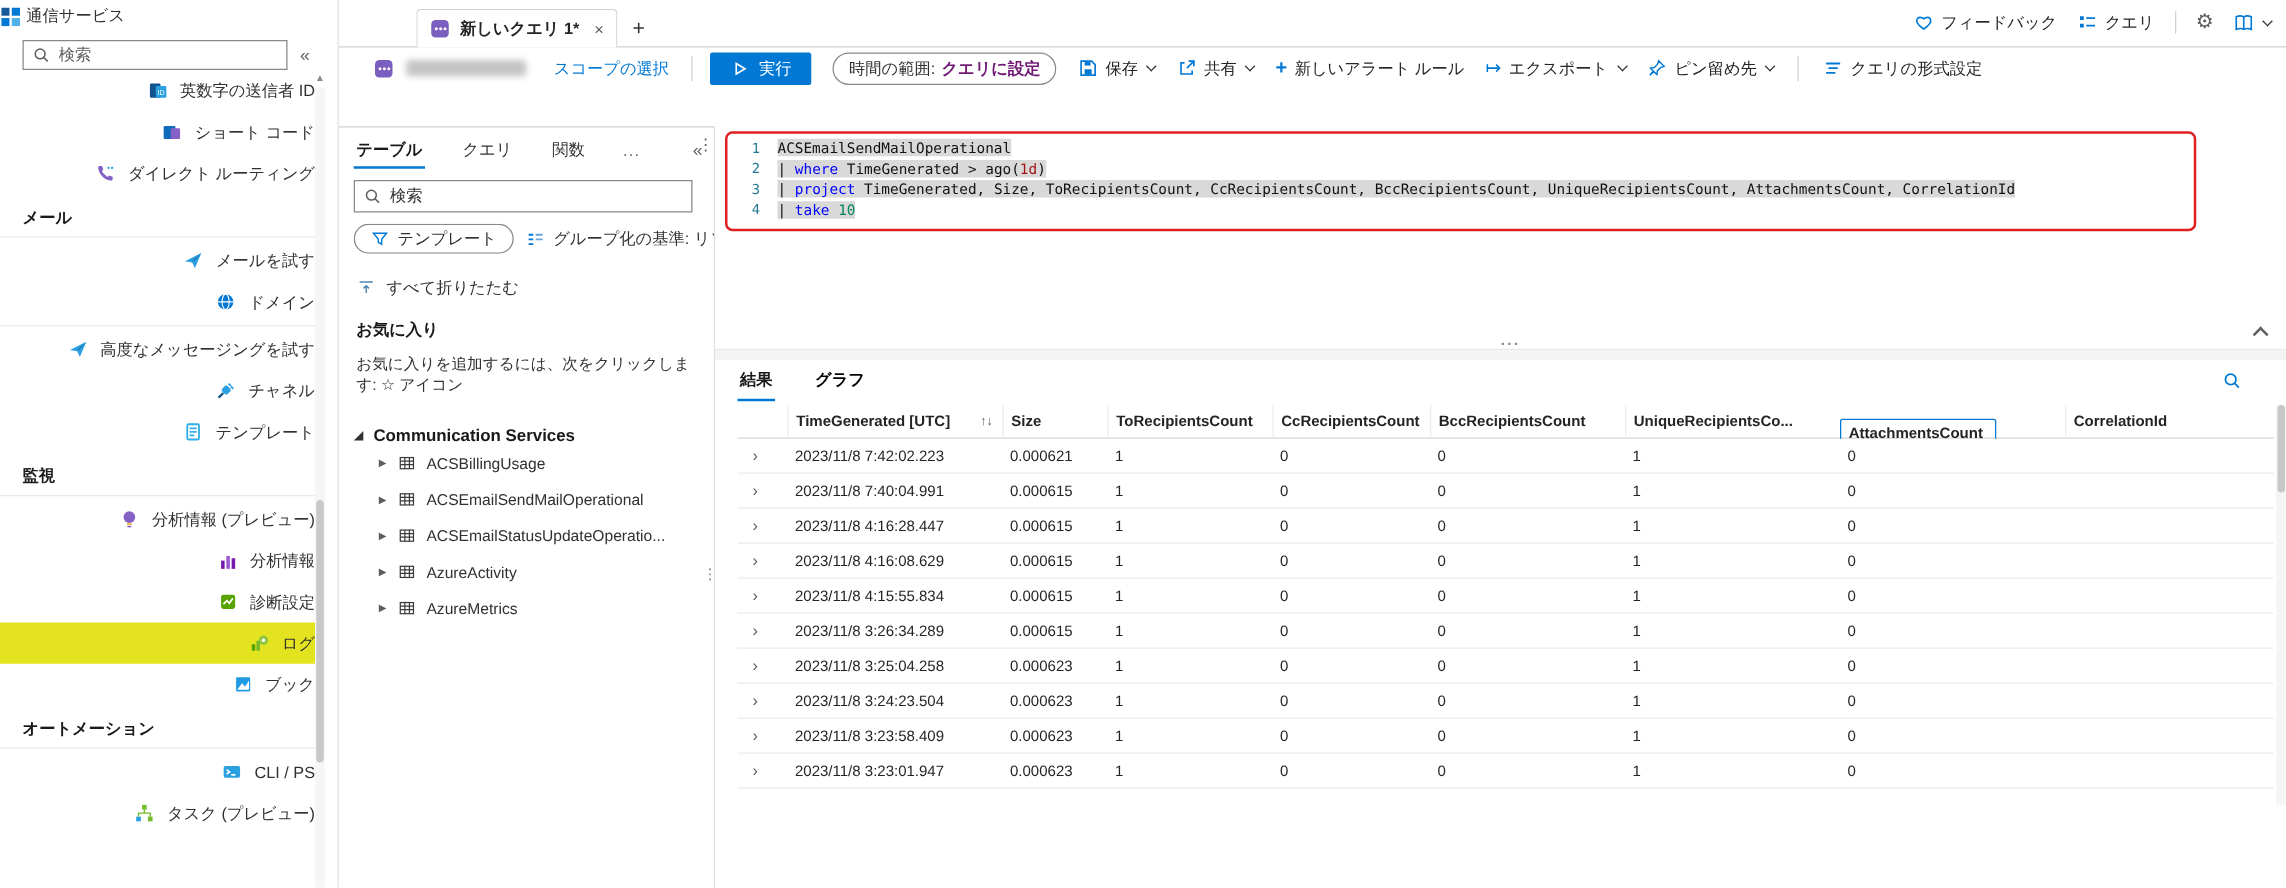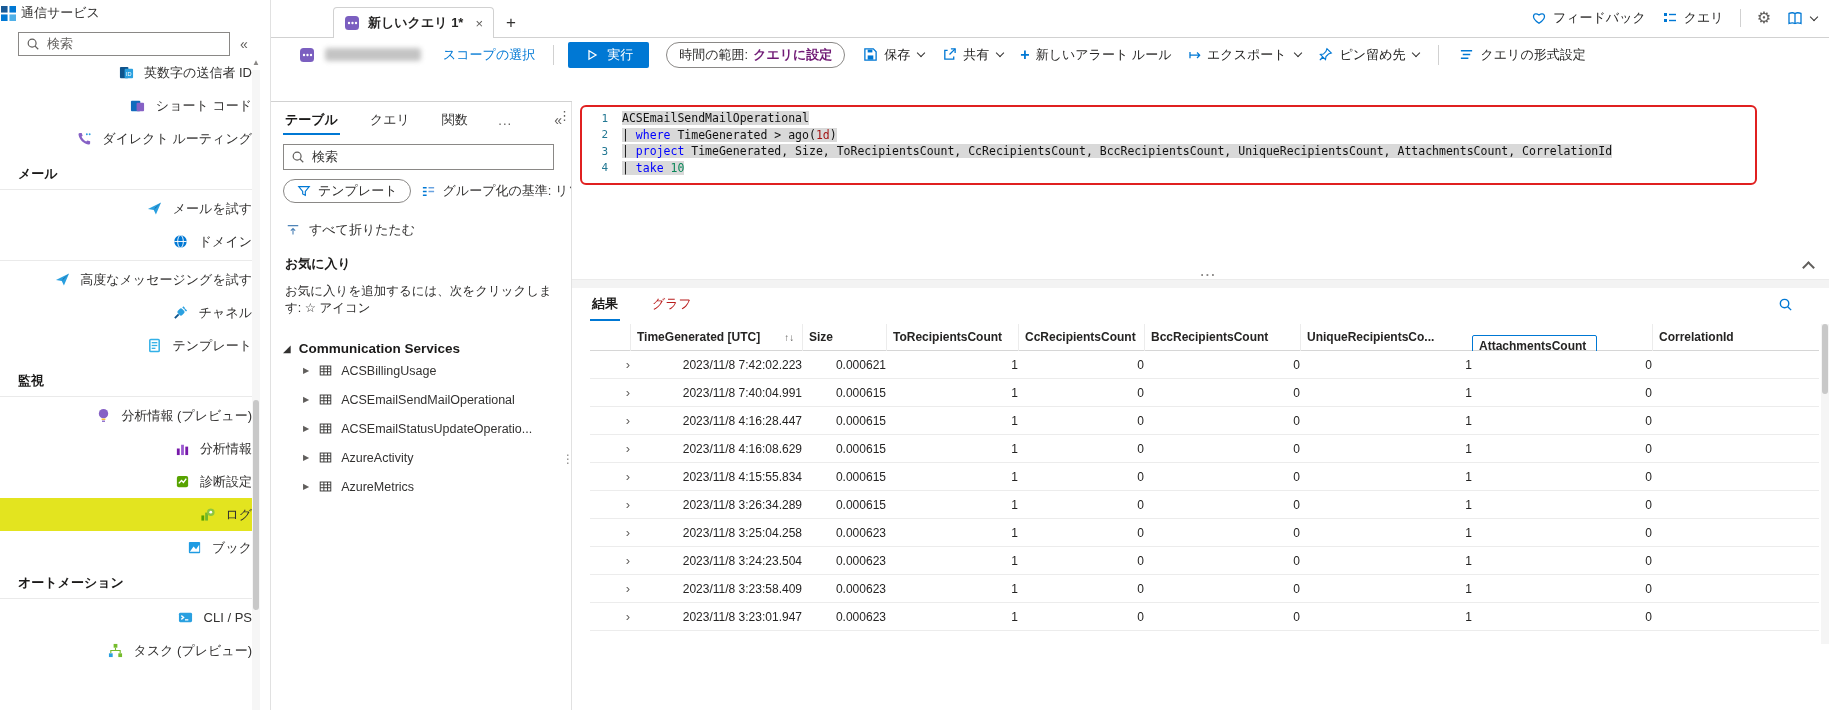--- a/index.html
+++ b/index.html
@@ -88,23 +88,23 @@
   #redbox { position:absolute; left:8px; top:4px; right:72px; height:80px; border:2px solid #e02020; border-radius:6px; padding:3px 0 0 0; overflow:hidden; }
   .cline { display:flex; height:16.5px; align-items:center; font-family:"DejaVu Sans Mono","Liberation Mono",monospace; font-size:11.5px; }
   .cline .ln { width:26px; text-align:right; color:#237893; flex:0 0 26px; margin-right:14px; font-size:11px; }
   .cline .seg-wrap { background:#d9d9d9; white-space:pre; }
   .seg.plain { color:#111; } .seg.keyword { color:#0000ff; } .seg.duration { color:#a31515; } .seg.number { color:#098658; }
   #drag-dots { position:absolute; left:50%; top:164px; color:#8a8886; font-weight:bold; letter-spacing:2px; font-size:12px; cursor:row-resize; }
   #ed-collapse { position:absolute; right:16px; top:162px; width:9px; height:9px; border:solid #605e5c; border-width:2px 2px 0 0; transform:rotate(-45deg); cursor:pointer; }
   #grayband { position:absolute; left:0; right:0; top:178px; height:9px; background:#f3f3f3; border-top:1px solid #ebebeb; }
 
   
-  #results { position:absolute; top:187px; left:0; right:0; bottom:0;text-align:right; }
+  #results { position:absolute; top:187px; left:0; right:0; bottom:0; }
   .res-tabs { display:flex; align-items:center; height:32px; padding-left:18px; gap:30px; position:relative; }
-  .res-tab { position:relative; padding:8px 2px; color:#b91c1c; cursor:pointer; }
+  .res-tab { position:relative; padding:8px 2px; color:#000000; cursor:pointer;font-weight:bold; }
   .res-tab.active { font-weight:bold; color:#1b1a19; }
   .res-tab.active::after { content:""; position:absolute; left:0; right:0; bottom:0; height:2px; background:#0078d4; }
   #res-search { position:absolute; right:36px; top:8px; cursor:pointer; }
   #rtable { position:absolute; left:18px; right:10px; top:36px; }
   .hrow { display:flex; align-items:center; height:27px; border-bottom:1px solid #d6d6d6; }
   .hcell { font-size:12px; font-weight:bold; color:#252423; padding-left:6px; display:flex; align-items:center; gap:6px; height:27px; overflow:hidden; white-space:nowrap; }
   .hcell:not(:first-child) { border-left:1px solid #ececec; }
   .hcell .sort { font-weight:normal; color:#605e5c; font-size:10px; }
   .hcell.boxed-wrap { border-left:none; }
   .hbox { border:1px solid #0078d4; border-radius:2px; padding:3px 10px 3px 6px; margin-left:-6px;margin-top:18px; }

